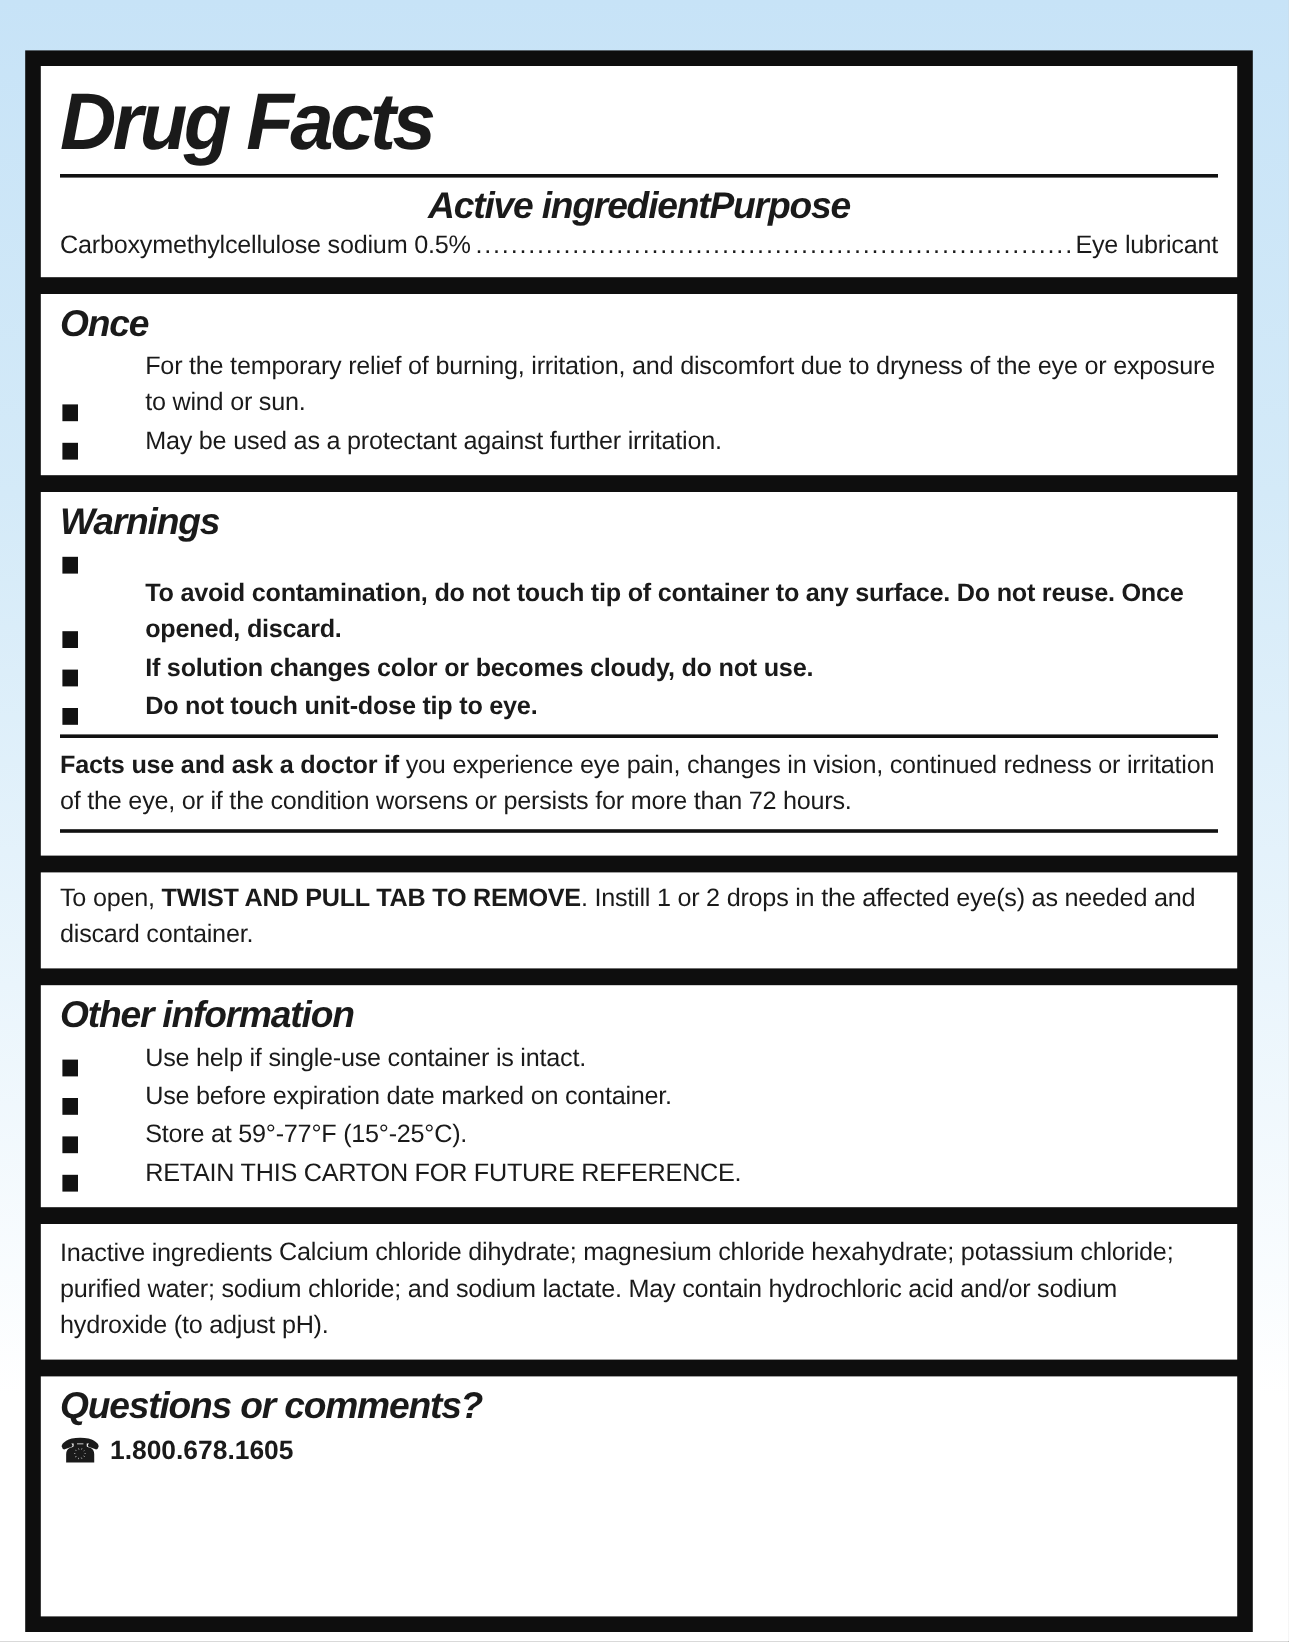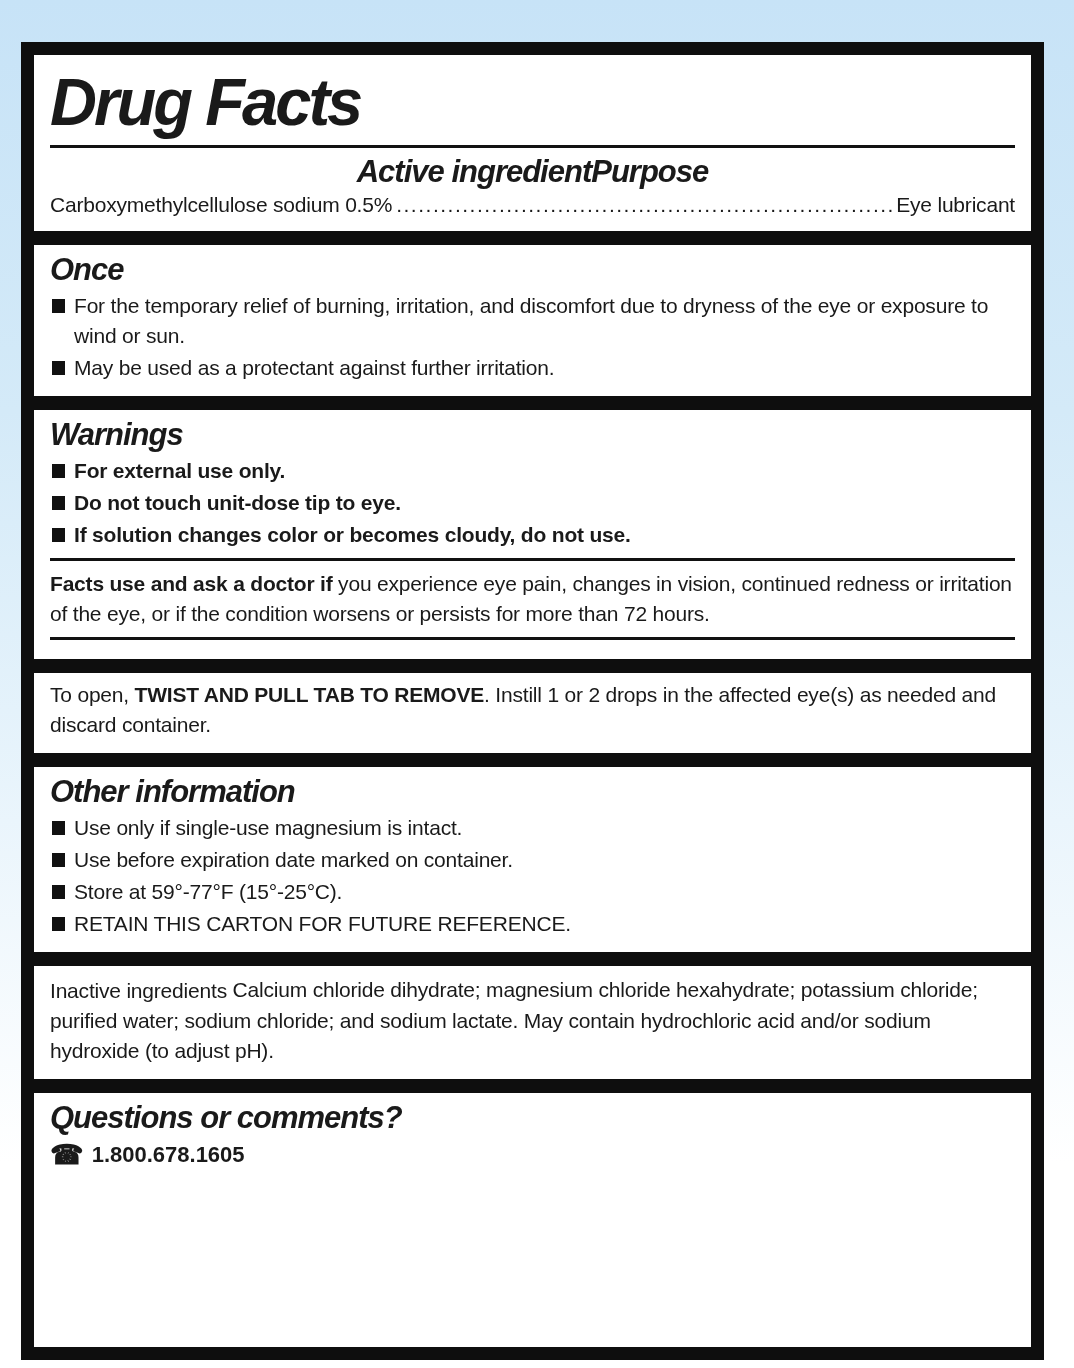--- a/index.html
+++ b/index.html
@@ -36,21 +36,21 @@
     margin:2px 0 3px 0;
     font-size:31px; line-height:36px;
     font-style:italic; font-weight:bold;
     letter-spacing:-1px;
   }
   .heads-row { display:flex; justify-content:center; align-items:baseline; }
   .leader-row { display:flex; align-items:baseline; font-size:21px; line-height:30px; letter-spacing:-0.2px; }
   .leader { flex:1; overflow:hidden; white-space:nowrap; margin:0 4px; }
   .leader::after { content:"......................................................................................................................................................"; letter-spacing:1.5px; font-size:21px; }
   ul.blist { list-style:none; margin:2px 0 0 0; padding:0; }
-  ul.blist li { display:flex; align-items:flex-start; margin:0 0 2px 0; }
+  ul.blist li { display:flex; align-items:flex-end; margin:0 0 2px 0;gap:47px; }
   .sq { flex:0 0 auto; width:13px; height:14px; background:#111; margin:8px 9px 0 2px; }
   .bold { font-weight:bold; }
   .warn li { font-weight:bold; }
   p.para { margin:2px 0 2px 0; }
   .phone-row { display:flex; align-items:center; font-weight:bold; font-size:22px; line-height:32px; }
   .tel-glyph { font-size:27px; margin-right:8px; line-height:32px; }
 </style>
 </head>
 <body>
 
@@ -83,46 +83,49 @@
           <span>May be used as a protectant against further irritation.</span>
         </li>
       </ul>
     </section>
 
     <section class="panel">
       <h2 class="sec">Warnings</h2>
       <ul class="blist warn body-text">
         <li>
           <span class="sq"></span>
-          <span>For external use only.</span>
+        </li>
+        <li>
+          <span class="sq"></span>
+          <span>To avoid contamination, do not touch tip of container to any surface. Do not reuse. Once opened, discard.</span>
+        </li>
+        <li>
+          <span class="sq"></span>
+          <span>If solution changes color or becomes cloudy, do not use.</span>
         </li>
         <li>
           <span class="sq"></span>
           <span>Do not touch unit-dose tip to eye.</span>
-        </li>
-        <li>
-          <span class="sq"></span>
-          <span>If solution changes color or becomes cloudy, do not use.</span>
         </li>
       </ul>
       <div class="thin-rule"></div>
       <p class="para body-text"><span class="bold">Facts use and ask a doctor if</span><span> you experience eye pain, changes in vision, continued redness or irritation of the eye, or if the condition worsens or persists for more than 72 hours.</span></p>
       <div class="thin-rule"></div>
     </section>
 
     <section class="panel">
       <p class="para body-text"><span>To open, </span><span class="bold">TWIST AND PULL TAB TO REMOVE</span><span>. Instill 1 or 2 drops in the affected eye(s) as needed and discard container.</span></p>
     </section>
 
     <section class="panel">
       <h2 class="sec">Other information</h2>
       <ul class="blist body-text">
         <li>
           <span class="sq"></span>
-          <span>Use only if single-use magnesium is intact.</span>
+          <span>Use help if single-use container is intact.</span>
         </li>
         <li>
           <span class="sq"></span>
           <span>Use before expiration date marked on container.</span>
         </li>
         <li>
           <span class="sq"></span>
           <span>Store at 59°-77°F (15°-25°C).</span>
         </li>
         <li>

